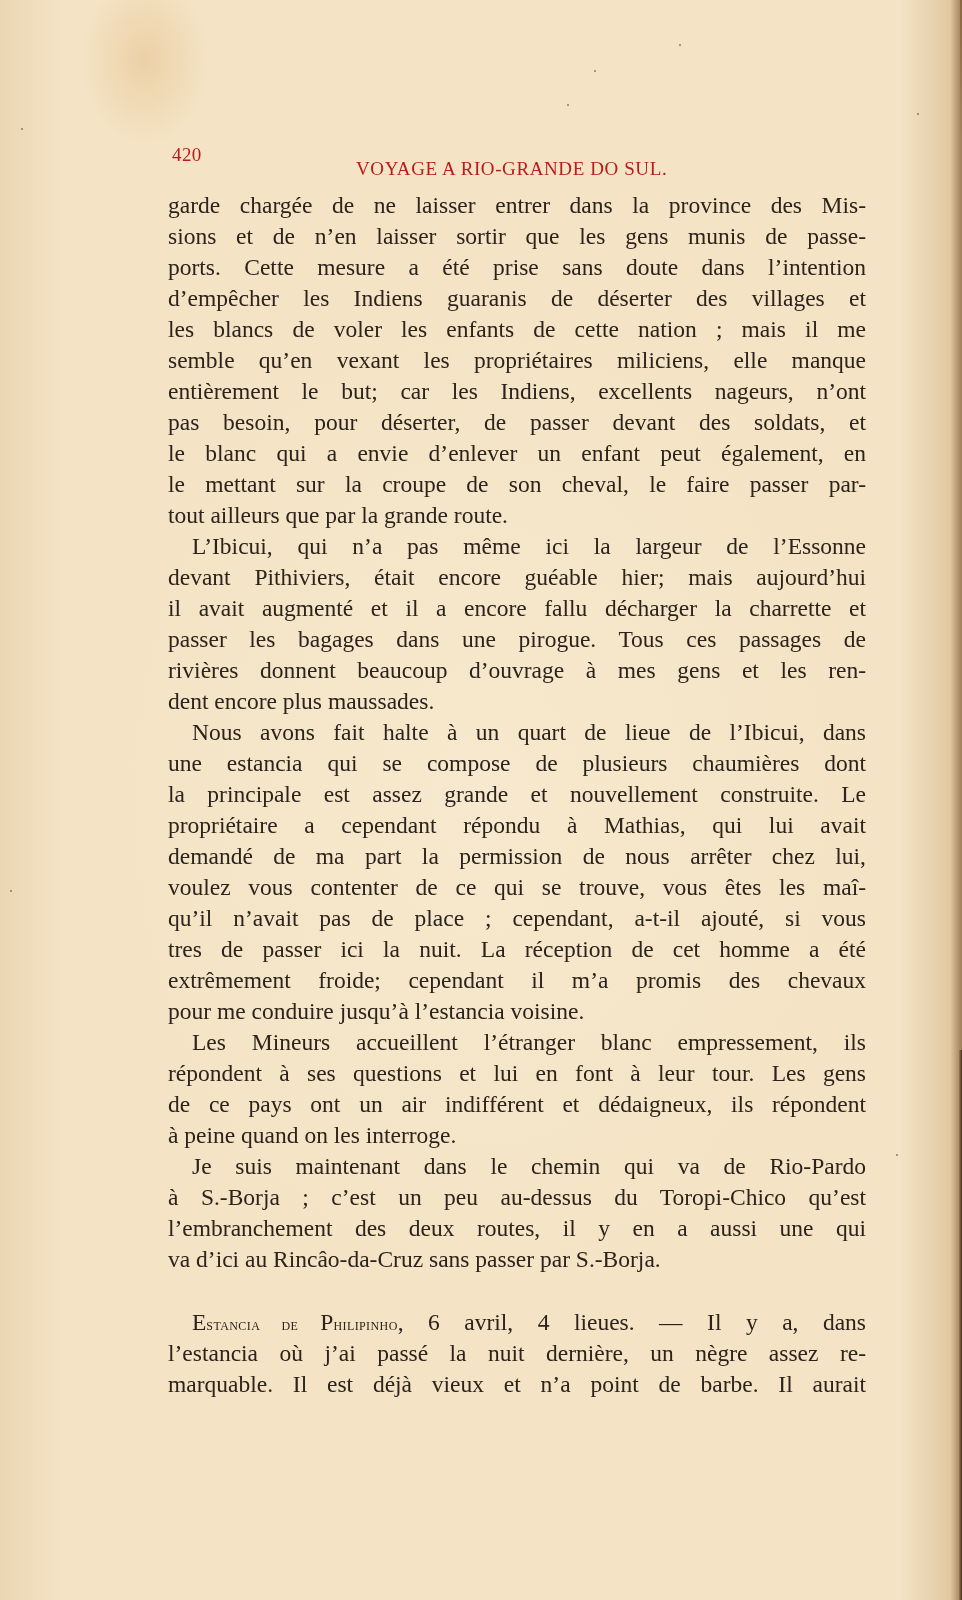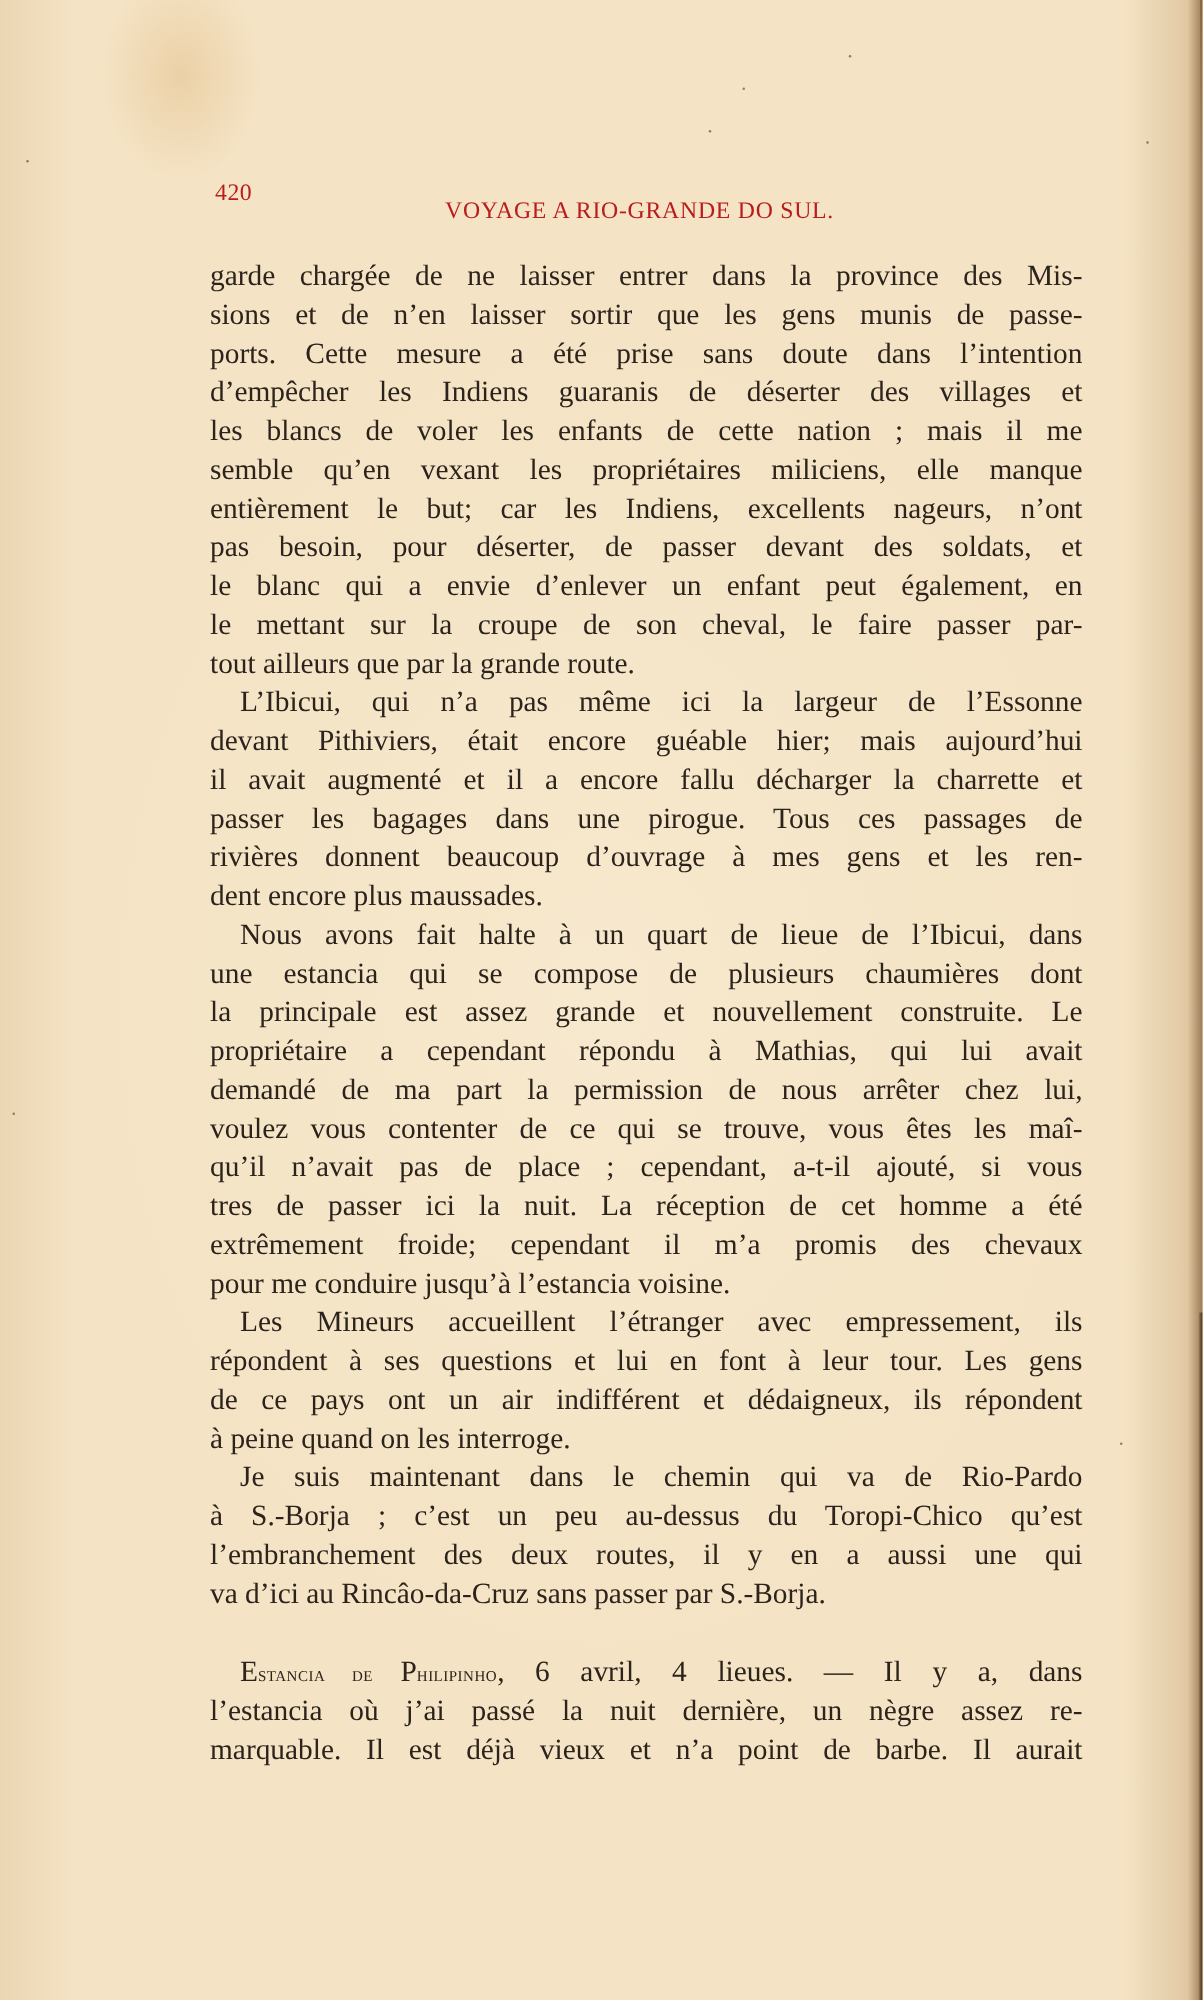--- a/index.html
+++ b/index.html
@@ -62,21 +62,20 @@
       position: absolute;
       left: 184px;
       top: 14px;
       letter-spacing: 0.6px;
     }
     .text-block {
       position: absolute;
       top: 190px;
       left: 168px;
       width: 698px;
-      margin-top: 16px;
     }
     .line {
       display: block;
       height: 31px;
       line-height: 31px;
       font-family: "Liberation Serif", "DejaVu Serif", serif;
       font-size: 23.5px;
       text-align: justify;
       text-align-last: justify;
       white-space: nowrap;
@@ -148,21 +147,21 @@
         <span class="line">la principale est assez grande et nouvellement construite. Le</span>
         <span class="line">propriétaire a cependant répondu à Mathias, qui lui avait</span>
         <span class="line">demandé de ma part la permission de nous arrêter chez lui,</span>
         <span class="line">voulez vous contenter de ce qui se trouve, vous êtes les maî-</span>
         <span class="line">qu’il n’avait pas de place ; cependant, a-t-il ajouté, si vous</span>
         <span class="line">tres de passer ici la nuit. La réception de cet homme a été</span>
         <span class="line">extrêmement froide; cependant il m’a promis des chevaux</span>
         <span class="line last">pour me conduire jusqu’à l’estancia voisine.</span>
       </div>
       <div>
-        <span class="line indent">Les Mineurs accueillent l’étranger avec empressement, ils</span>
+        <span class="line indent">Les Mineurs accueillent l’étranger blanc empressement, ils</span>
         <span class="line">répondent à ses questions et lui en font à leur tour. Les gens</span>
         <span class="line">de ce pays ont un air indifférent et dédaigneux, ils répondent</span>
         <span class="line last">à peine quand on les interroge.</span>
       </div>
       <div>
         <span class="line indent">Je suis maintenant dans le chemin qui va de Rio-Pardo</span>
         <span class="line">à S.-Borja ; c’est un peu au-dessus du Toropi-Chico qu’est</span>
         <span class="line">l’embranchement des deux routes, il y en a aussi une qui</span>
         <span class="line last">va d’ici au Rincâo-da-Cruz sans passer par S.-Borja.</span>
       </div>

